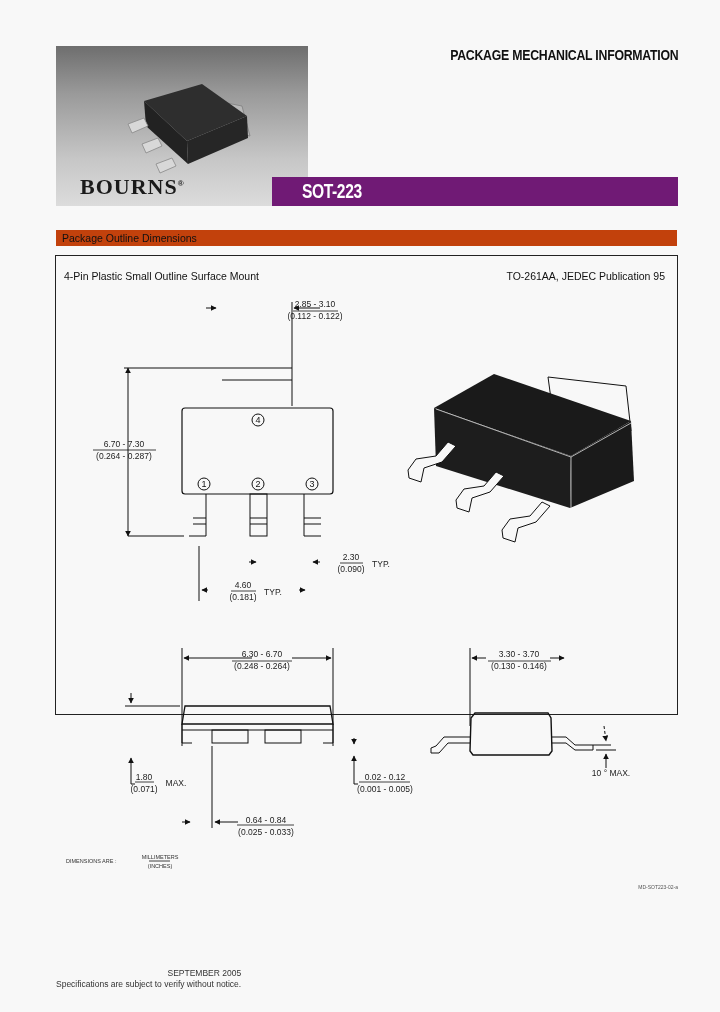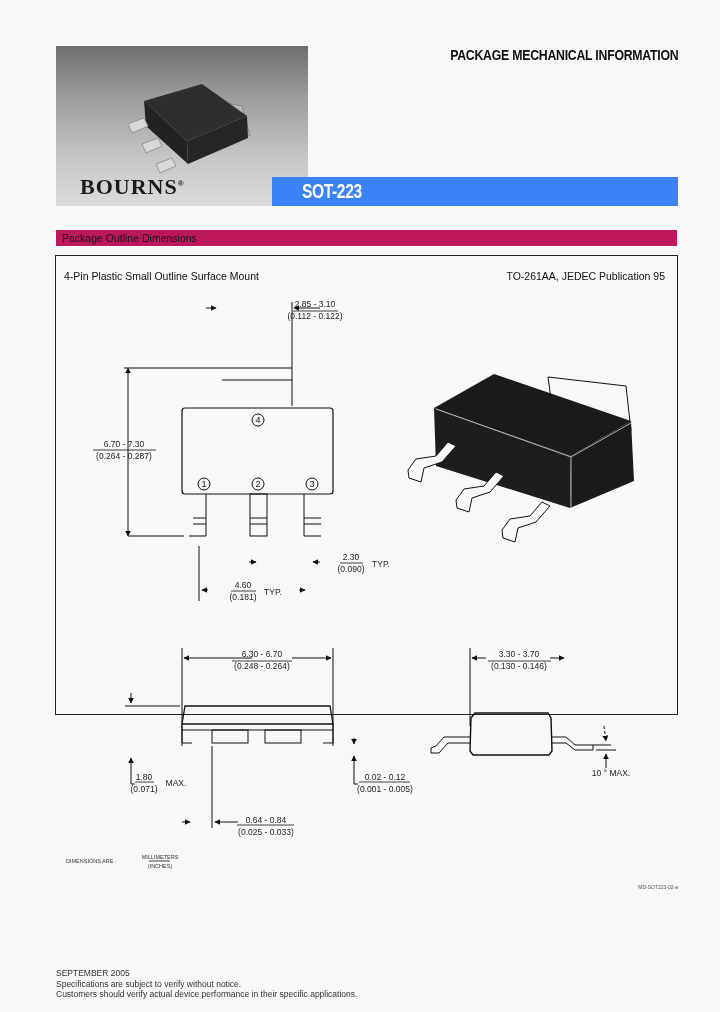--- a/index.html
+++ b/index.html
@@ -18,39 +18,39 @@
     left: 24px; bottom: 6px; font-family: "Liberation Serif", serif; font-weight: bold;
     font-size: 22px; letter-spacing: 1px; color: #1a1a1a;
   }
   .logo sup { font-size: 8px; font-family: "Liberation Sans", sans-serif; }
   .page-title {
     right: 42px; top: 46px; font-family: "Liberation Sans", sans-serif; font-weight: bold;
     font-size: 15px; letter-spacing: -0.3px; transform: scaleX(0.82); transform-origin: right top;
     color: #111;
   }
   .titlebar {
-    left: 272px; top: 177px; width: 406px; height: 29px; background: #3b82f6; text-align: right;
+    left: 272px; top: 177px; width: 406px; height: 29px; background: #701a75; text-align: right;
   }
   .titlebar span {
     position: absolute; left: 30px; top: 3px; color: #fff; font-weight: bold; font-size: 20px;
     transform: scaleX(0.78); transform-origin: left top; letter-spacing: -0.5px;
   }
   .section-bar {
-    left: 56px; top: 230px; width: 621px; height: 16px; background: #be185d;
+    left: 56px; top: 230px; width: 621px; height: 16px; background: #c2410c;
     font-size: 10.5px; line-height: 16px;
   }
   .section-bar span { padding-left: 6px; }
   .drawing-box {
     left: 55px; top: 255px; width: 623px; height: 460px; border: 1.5px solid #222;
     box-sizing: border-box; background: #f8f8f8;
   }
   .box-left-title { left: 8px; top: 14px; font-size: 10.5px; }
   .box-right-title { right: 12px; top: 14px; font-size: 10.5px; }
   .docnum { right: 42px; top: 884px; font-size: 5px; color: #555; }
-  .footer { left: 56px; top: 968px; font-size: 8.5px; line-height: 10.5px; color: #333; }
+  .footer { left: 56px; top: 968px; font-size: 8.5px; line-height: 10.5px; color: #333; text-align: right; }
   svg text { font-family: "Liberation Sans", sans-serif; }
 </style>
 </head>
 <body>
 
 <div class="abs photo">
   <svg width="216" height="160">
 
     <polygon points="110,52 150,60 158,90 118,82" fill="#b8b8b8" stroke="#888" stroke-width="1"></polygon>
 
@@ -237,14 +237,13 @@
       </g>
     </g>
   </svg>
 </div>
 
 <div class="abs docnum">MD-SOT223-02-a</div>
 
 <div class="abs footer">
   <div>SEPTEMBER 2005</div>
   <div>Specifications are subject to verify without notice.</div>
-  <div>Customers should verify actual device performance in their specific applications.</div>
 </div>
 
 </body></html>

